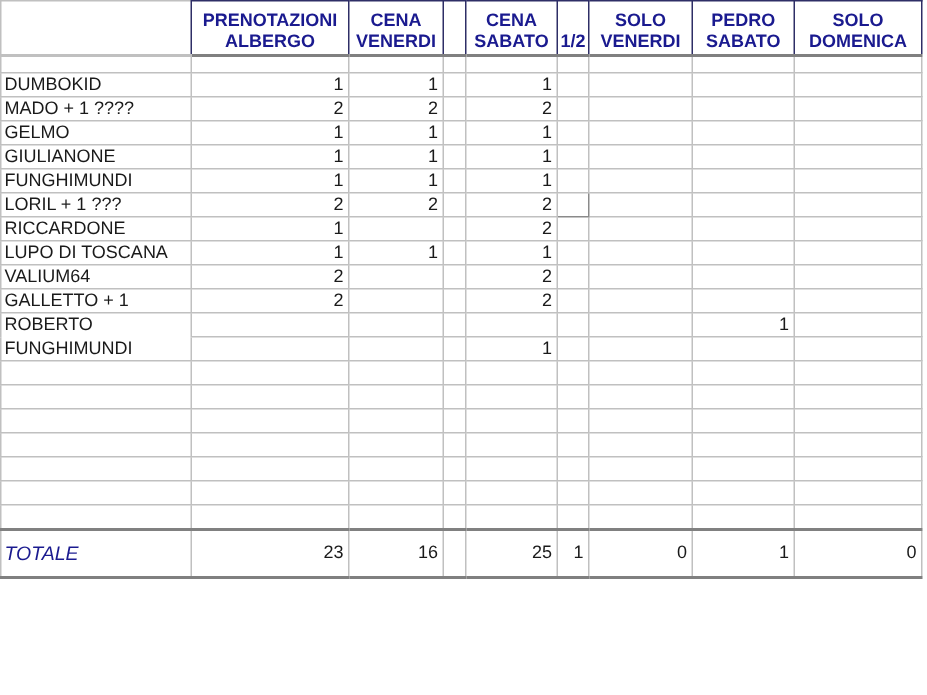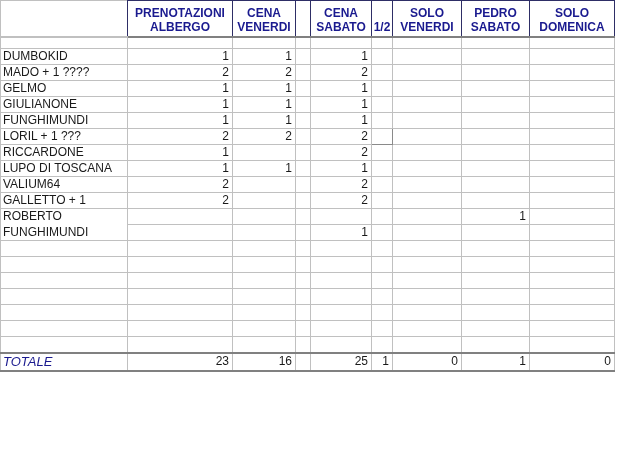--- a/index.html
+++ b/index.html
@@ -19,21 +19,21 @@
     font-weight:bold;color:var(--ht);font-size:12px;line-height:14px;
     vertical-align:bottom;text-align:center;height:36px;
     padding:1px 1px 2px 1px;white-space:normal;
   }
   th.name-h{border-color:var(--grid);border-right:1px solid var(--hb);}
   tbody td{font-size:12px;height:16px;line-height:15px;color:var(--tx);}
   td.name{text-align:left;padding-left:2px;}
   td.num{text-align:right;padding-right:3px;}
   tr.spacer td{height:12px;}
   tr.empty td{height:16px;}
-  tr.total td{border-top:2px solid var(--thick);border-bottom:2px solid var(--thick);height:18px;}
+  tr.total td{border-top:2px solid var(--thick);border-bottom:2px solid var(--thick);height:32px;}
   tr.total td.name{color:var(--ht);font-style:italic;font-size:13px;}
   td.hide-bb{border-bottom-style:hidden;}
   td.boxed{border-right-color:#8a8a8a;border-bottom-color:#8a8a8a;}
 </style>
 </head>
 <body>
 
 <div class="sheet">
   <table>
     <colgroup>

